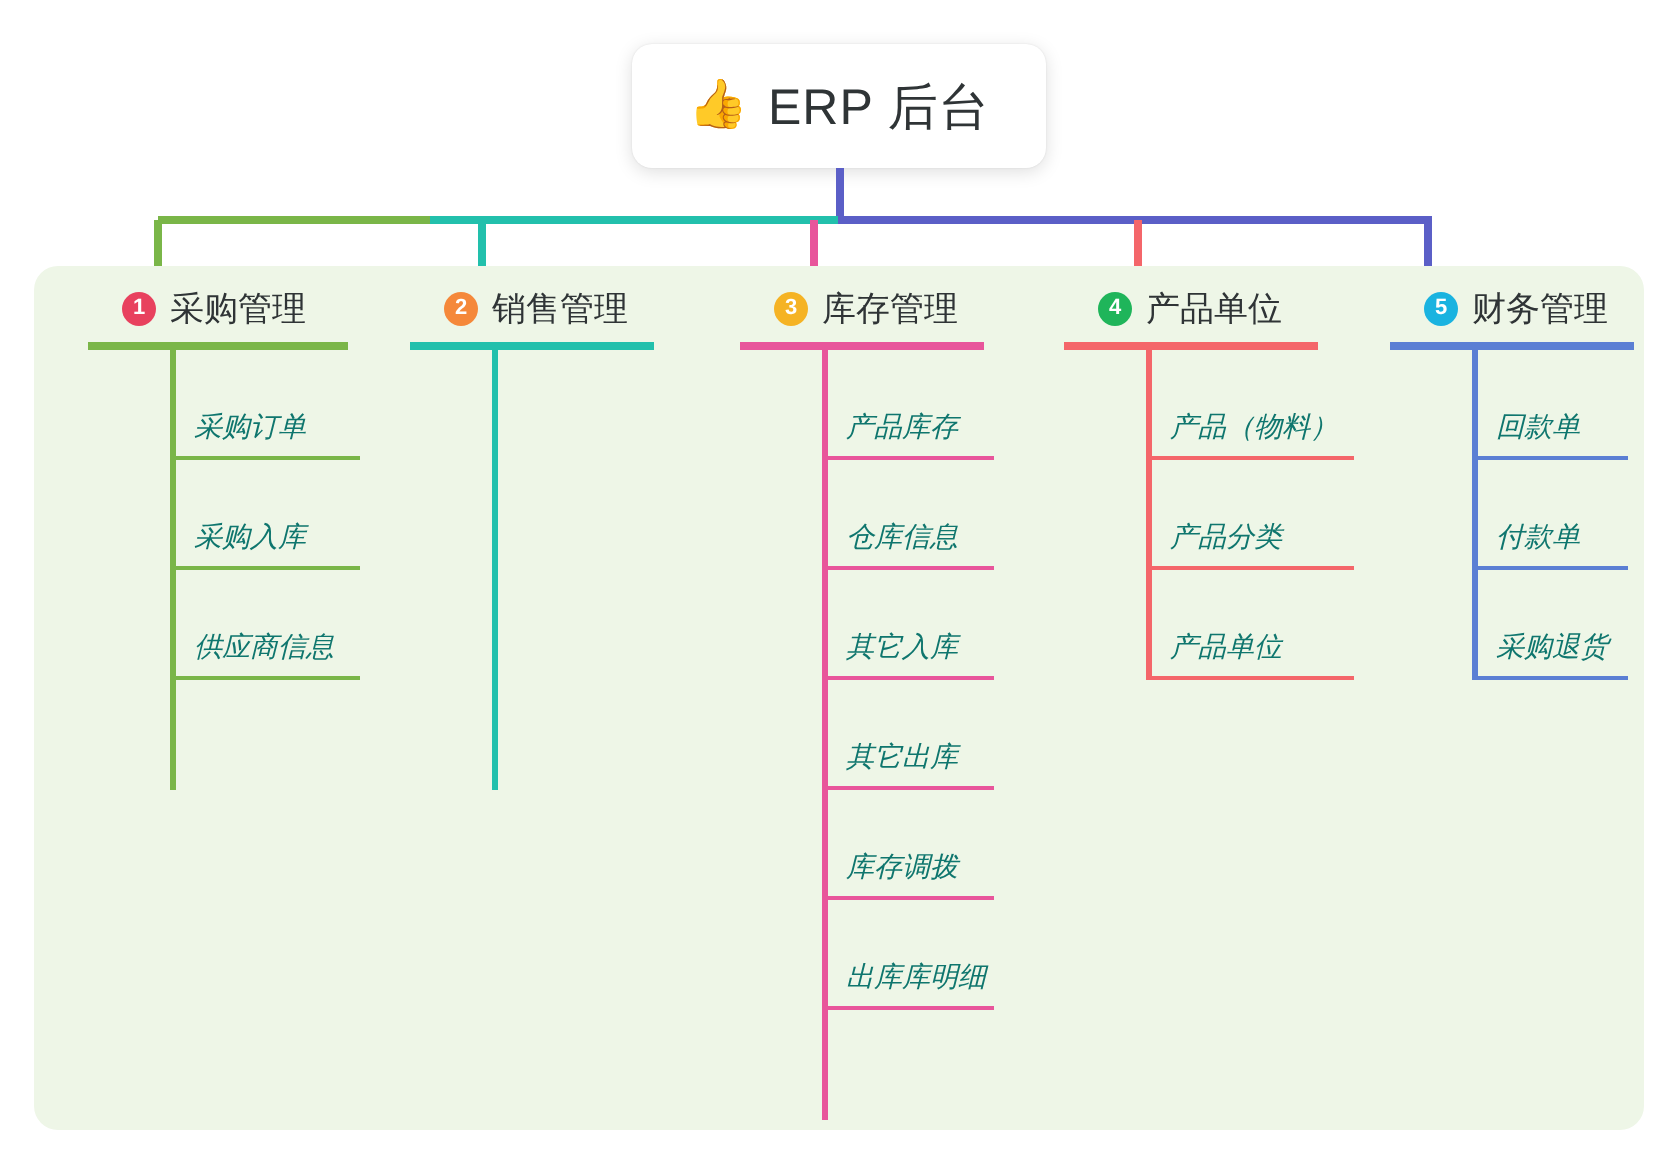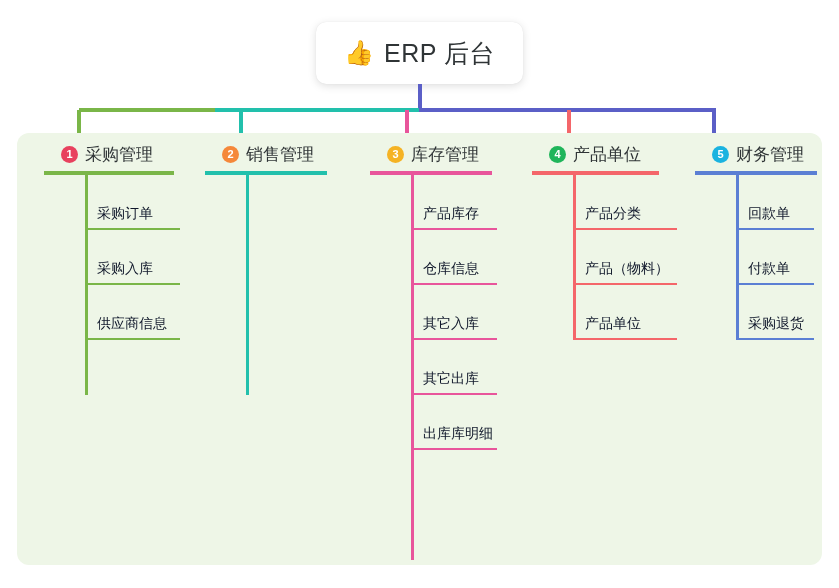--- a/index.html
+++ b/index.html
@@ -130,23 +130,24 @@
     position: relative;
     height: 55px;
     box-sizing: border-box;
     padding-left: 58px;
     display: flex;
     align-items: flex-end;
     padding-bottom: 9px;
   }
   .leaf-label {
     font-size: 14px;
-    color: #0f172a;
+    color: #0f766e;
     white-space: nowrap;
     line-height: 1.1;
+    font-style: italic;
   }
   .leaf-rule {
     position: absolute;
     left: 46px;
     bottom: 0;
     height: 2px;
   }
 </style>
 </head>
 <body>
@@ -219,39 +220,43 @@
         </div>
         <div class="leaf">
           <span class="leaf-label">其它入库</span>
           <div class="leaf-rule" style="width: 86px; background: rgb(232, 85, 155);"></div>
         </div>
         <div class="leaf">
           <span class="leaf-label">其它出库</span>
           <div class="leaf-rule" style="width: 86px; background: rgb(232, 85, 155);"></div>
         </div>
         <div class="leaf">
+          <span class="leaf-label">库存调拨</span>
+          <div class="leaf-rule" style="width: 86px; background: rgb(232, 85, 155);"></div>
+        </div>
+        <div class="leaf">
           <span class="leaf-label">出库库明细</span>
           <div class="leaf-rule" style="width: 86px; background: rgb(232, 85, 155);"></div>
         </div>
       </div>
     </div>
     <div class="branch" style="left: 510px; width: 155px;">
       <div class="branch-head">
         <span class="badge" style="background: rgb(31, 181, 90);">4</span>
         <span class="branch-title">产品单位</span>
         <div class="head-rule" style="width: 127px; background: rgb(244, 102, 106);"></div>
       </div>
       <div class="spine" style="background: rgb(244, 102, 106); height: 165px;"></div>
       <div class="leaves">
         <div class="leaf">
+          <span class="leaf-label">产品（物料）</span>
+          <div class="leaf-rule" style="width: 104px; background: rgb(244, 102, 106);"></div>
+        </div>
+        <div class="leaf">
           <span class="leaf-label">产品分类</span>
-          <div class="leaf-rule" style="width: 104px; background: rgb(244, 102, 106);"></div>
-        </div>
-        <div class="leaf">
-          <span class="leaf-label">产品（物料）</span>
           <div class="leaf-rule" style="width: 104px; background: rgb(244, 102, 106);"></div>
         </div>
         <div class="leaf">
           <span class="leaf-label">产品单位</span>
           <div class="leaf-rule" style="width: 104px; background: rgb(244, 102, 106);"></div>
         </div>
       </div>
     </div>
     <div class="branch" style="left: 673px; width: 125px;">
       <div class="branch-head">

